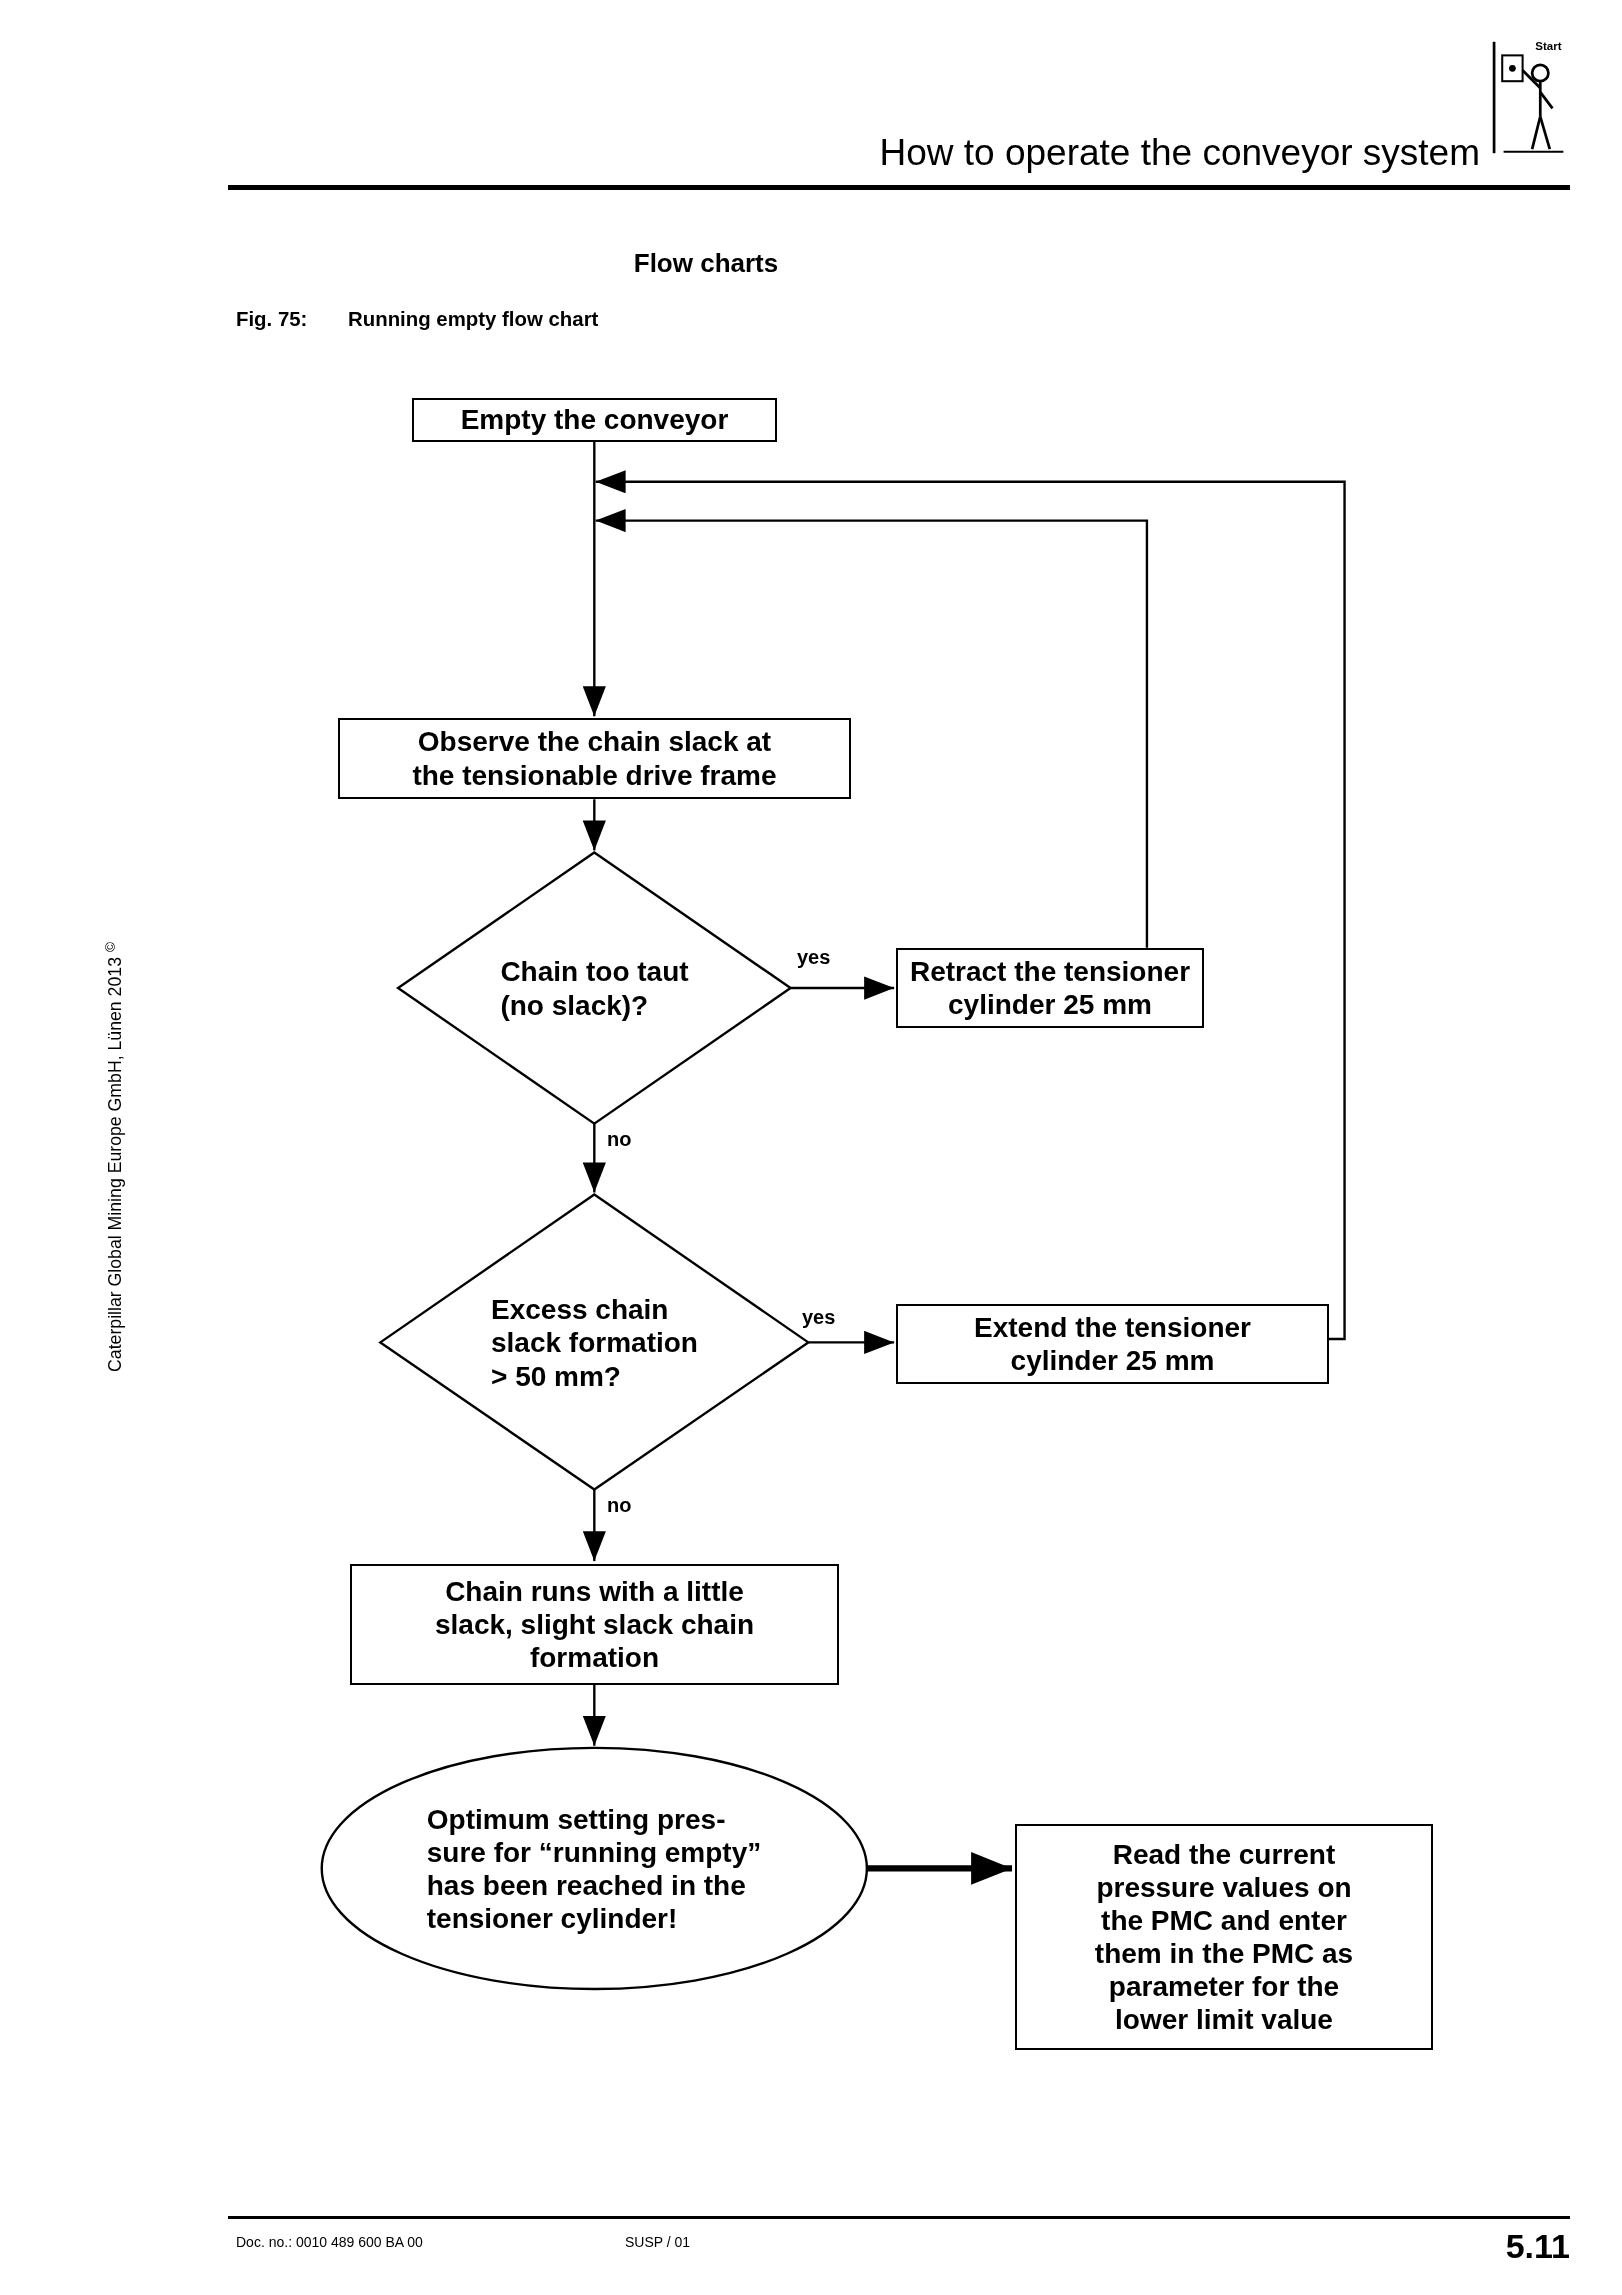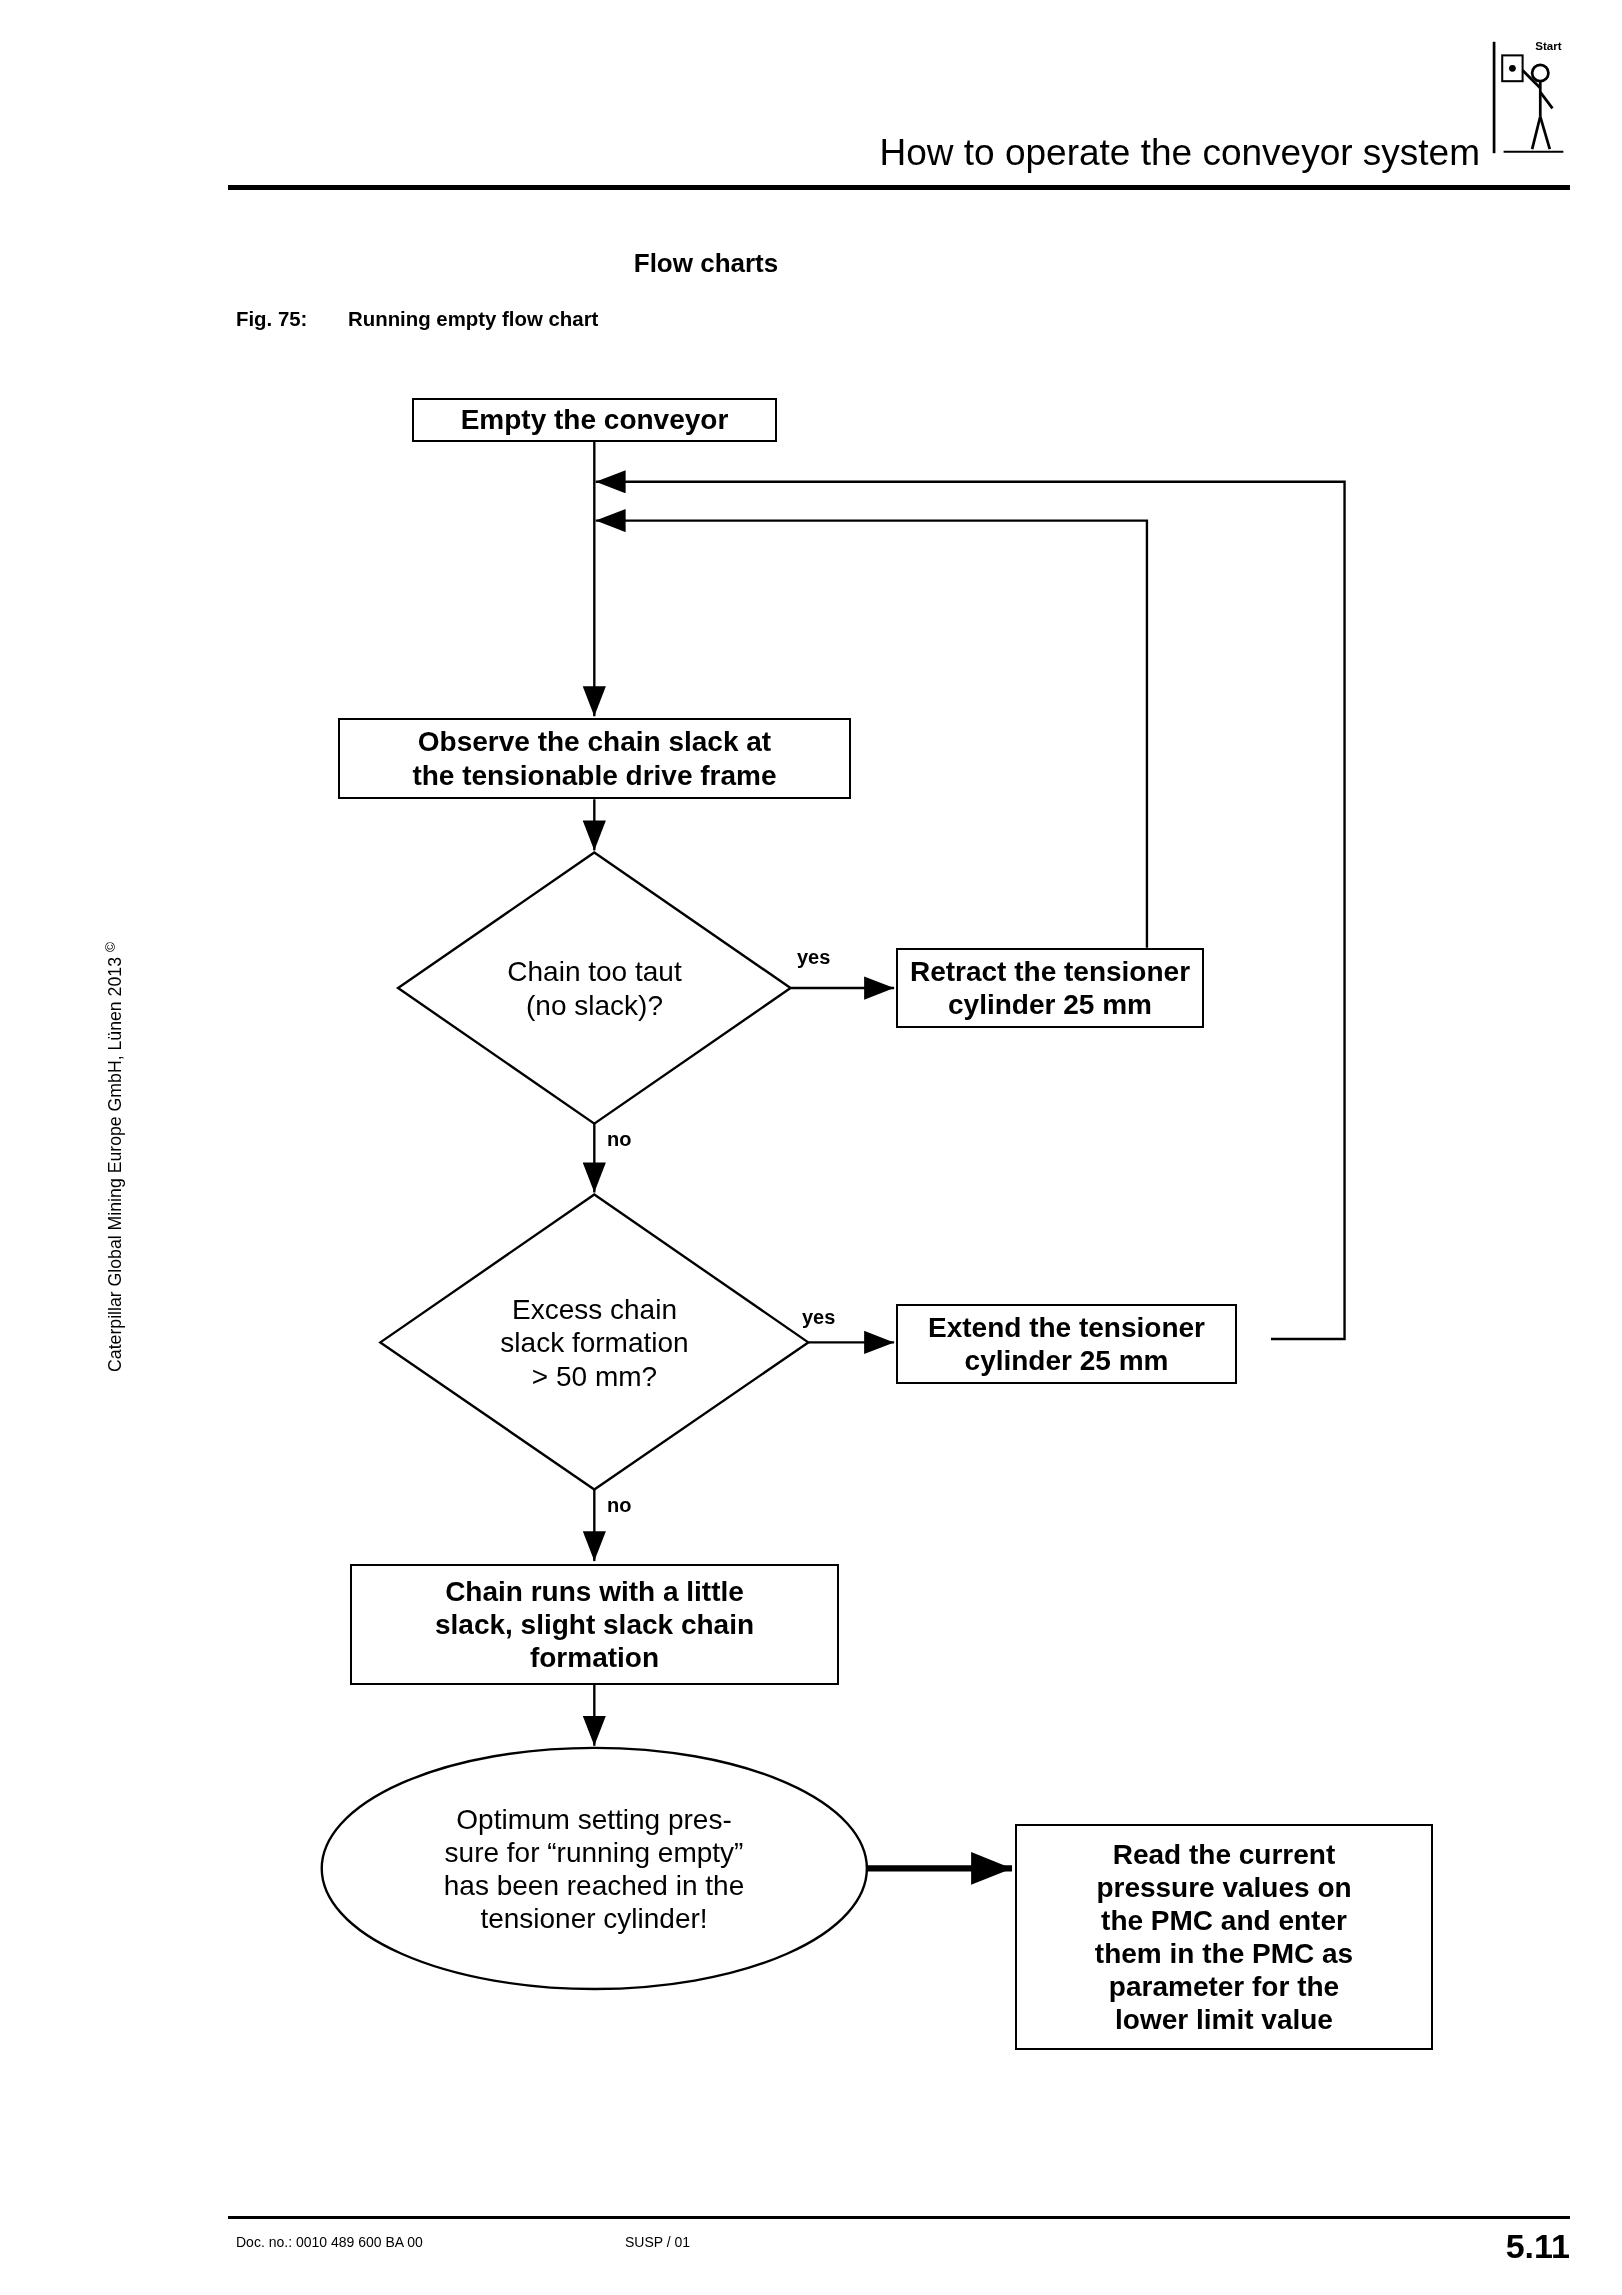--- a/index.html
+++ b/index.html
@@ -7,21 +7,21 @@
         font-family:"Liberation Sans",sans-serif;overflow:hidden;}
   .rule{position:absolute;background:#000;}
   .header-title{position:absolute;font-size:37px;white-space:nowrap;}
   .section-heading{position:absolute;font-size:26px;font-weight:bold;text-align:center;}
   .fig-text{position:absolute;font-size:20.4px;font-weight:bold;white-space:nowrap;}
   svg.flow{position:absolute;left:0;top:0;width:1622px;height:2295px;pointer-events:none;}
   .node{position:absolute;box-sizing:border-box;border:2px solid #000;background:#fff;
         display:flex;align-items:center;justify-content:center;text-align:center;
         font-weight:bold;font-size:28px;line-height:1.18;}
   .shape-label{position:absolute;display:flex;align-items:center;justify-content:center;
-        text-align:center;font-weight:normal;font-size:28px;line-height:1.18;}
+        text-align:left;font-weight:bold;font-size:28px;line-height:1.18;}
   .node span,.shape-label span{white-space:pre-line;}
   .edge-label{position:absolute;font-weight:bold;font-size:20px;}
   .side-note{position:absolute;left:-121px;top:1142px;width:477px;height:30px;
         transform:rotate(-90deg);transform-origin:center;text-align:center;
         font-size:17.7px;white-space:nowrap;}
   .side-note sup{font-size:13.6px;}
   .footer-text{position:absolute;font-size:14px;white-space:nowrap;}
   .page-number{position:absolute;font-size:34px;font-weight:bold;}
   .start-icon{position:absolute;}
   .start-icon text{font-size:17px;font-weight:bold;font-family:"Liberation Sans",sans-serif;}
@@ -95,21 +95,21 @@
   <div class="node" style="left:338px;top:718px;width:513px;height:81px;">
     <span>Observe the chain slack at
 the tensionable drive frame</span>
   </div>
 
   <div class="node" style="left:896px;top:948px;width:308px;height:80px;">
     <span>Retract the tensioner
 cylinder 25 mm</span>
   </div>
 
-  <div class="node" style="left:896px;top:1304px;width:341px;height:80px;">
+  <div class="node" style="left:896px;top:1304px;width:433px;height:80px;">
     <span>Extend the tensioner
 cylinder 25 mm</span>
   </div>
 
   <div class="node" style="left:350px;top:1564px;width:489px;height:121px;">
     <span>Chain runs with a little
 slack, slight slack chain
 formation</span>
   </div>
 

